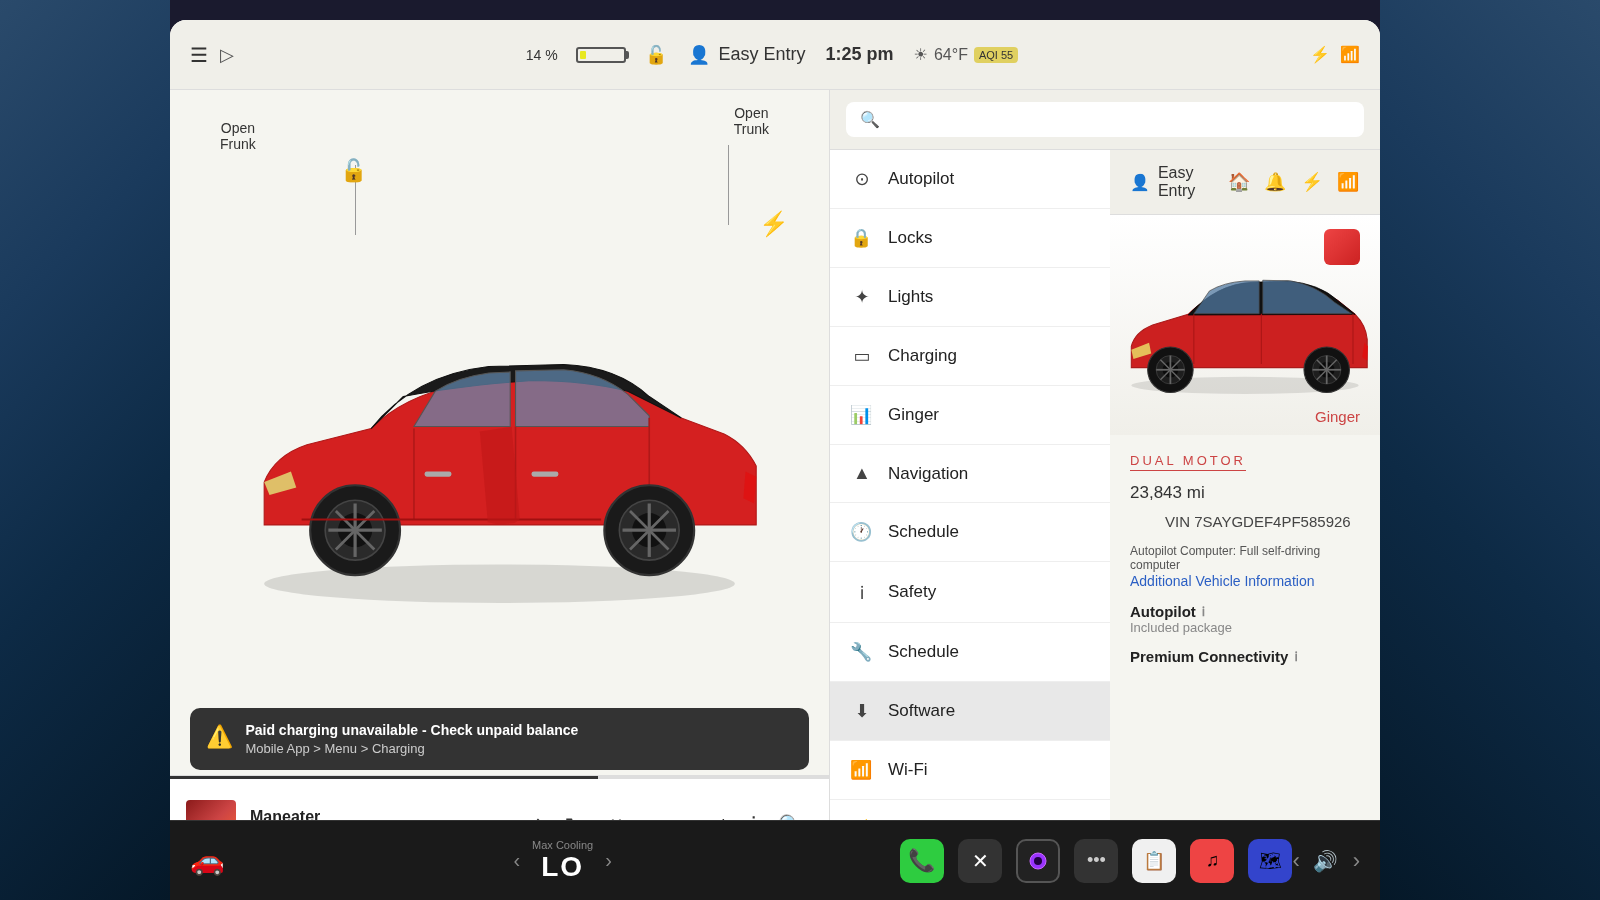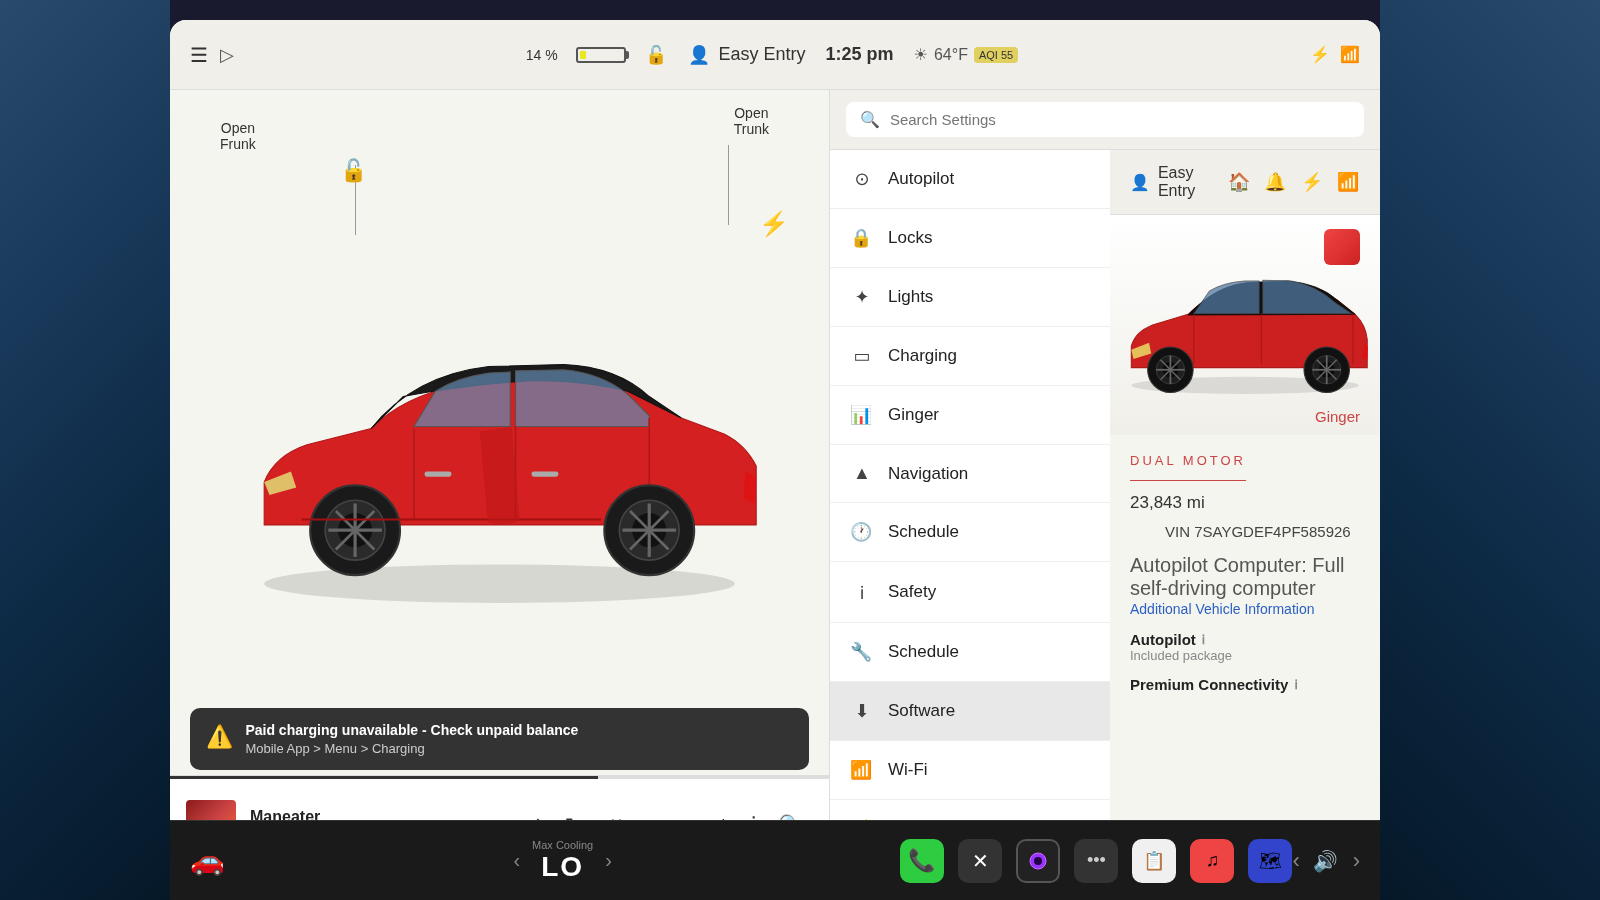--- a/index.html
+++ b/index.html
@@ -439,40 +439,40 @@
       text-transform: uppercase;
     }
 
     .model-subtitle {
       font-size: 13px;
       color: #c44;
       letter-spacing: 3px;
       text-transform: uppercase;
       border-bottom: 1px solid #c44;
       display: inline-block;
-      padding-bottom: 12px;
+      padding-bottom: 2px;
       margin-bottom: 12px;
     }
 
     .mileage {
       font-size: 17px;
       color: #333;
       margin-bottom: 10px;
       font-weight: 500;
     }
 
     .vin-number {
       font-size: 15px;
       color: #444;
       margin-bottom: 14px;
       margin-left: 35px;
     }
 
     .info-row-label {
-      font-size: 20px;
+      font-size: 12px;
       color: #555;
     }
 
     .info-link {
       font-size: 14px;
       color: #2b5fc4;
       text-decoration: none;
     }
 
     .info-section {
@@ -768,21 +768,20 @@
           </div>
         </div>
       </div>
     </div>
 
     <div style="flex:1; display:flex; flex-direction:column; overflow:hidden;">
 
       <div class="search-bar">
         <div class="search-input-wrapper">
           <span>🔍</span>
-          <input type="text" class="search-input" placeholder="Search Settings" style="">
         </div>
       </div>
 
       <div class="settings-info-wrapper">
 
         <div class="settings-nav">
 
           <div class="settings-item">
             <span class="settings-icon">⊙</span>
             <span class="settings-label">Autopilot</span>

